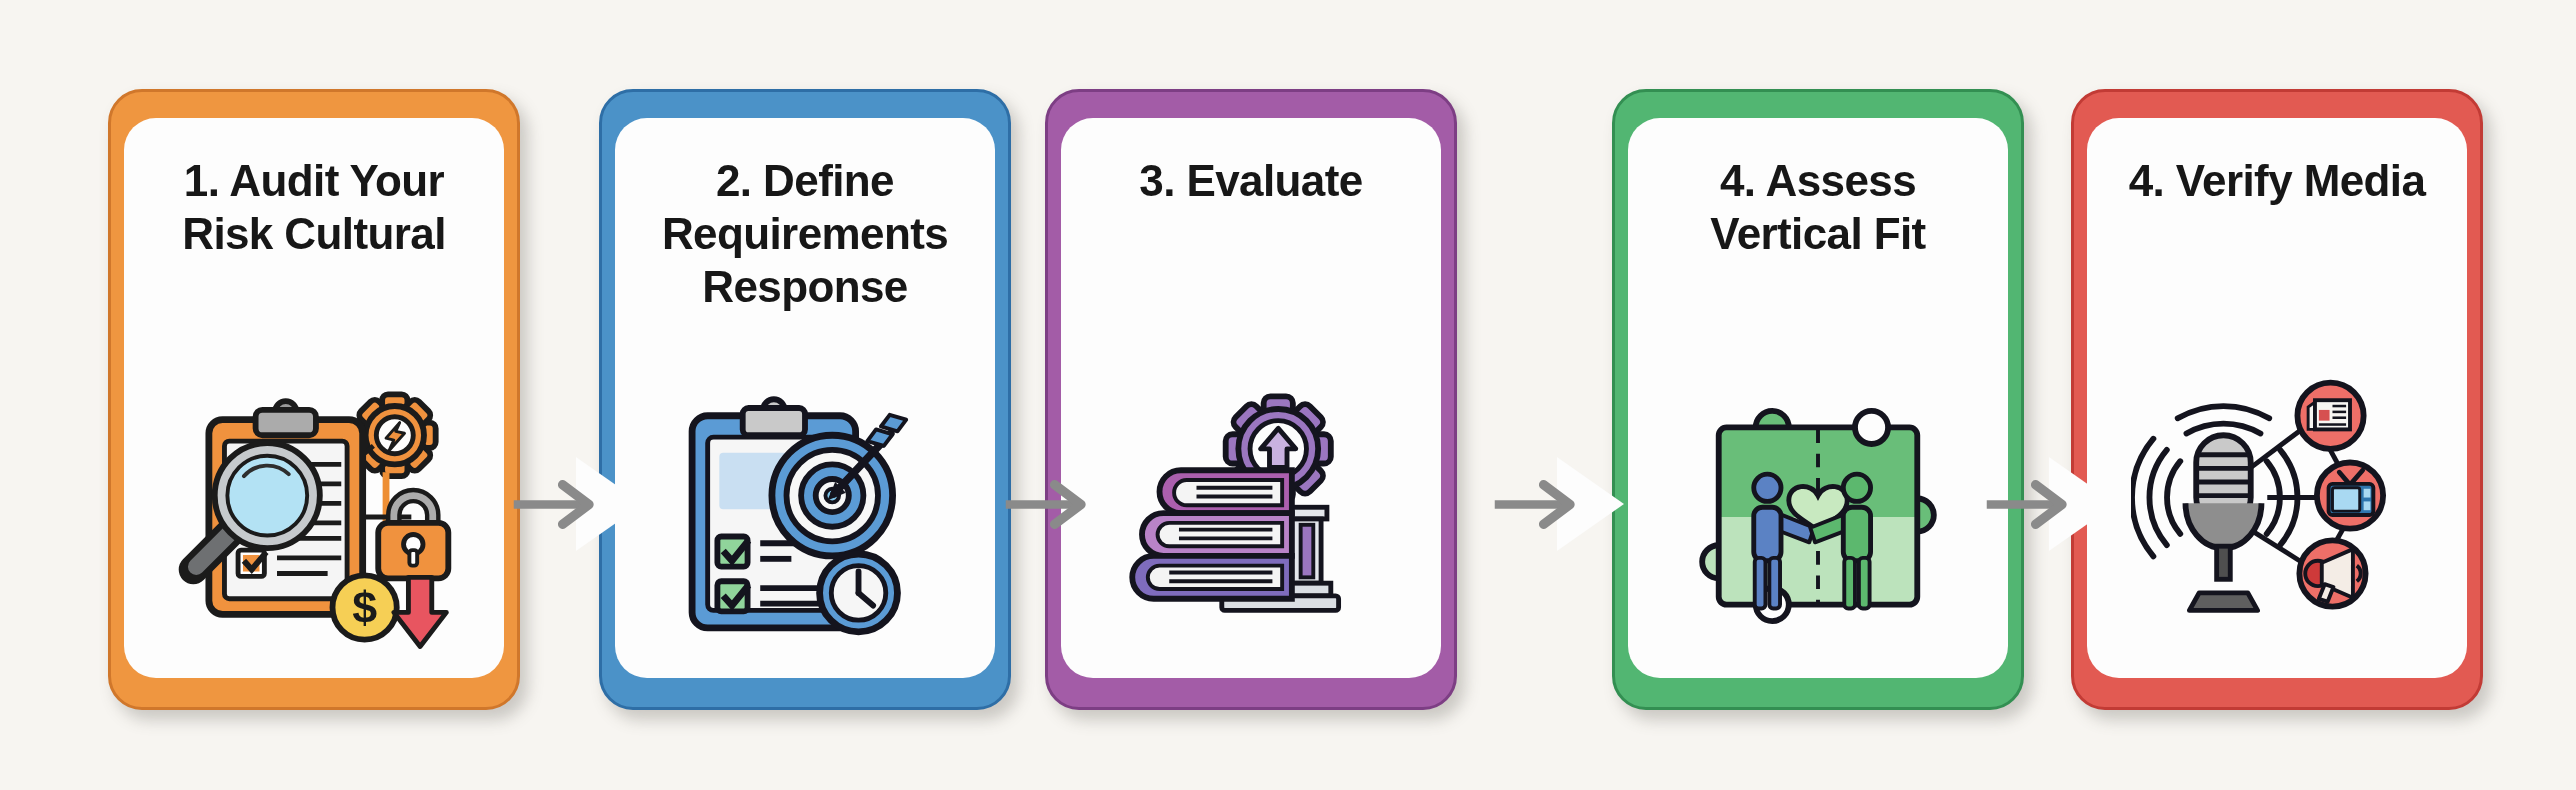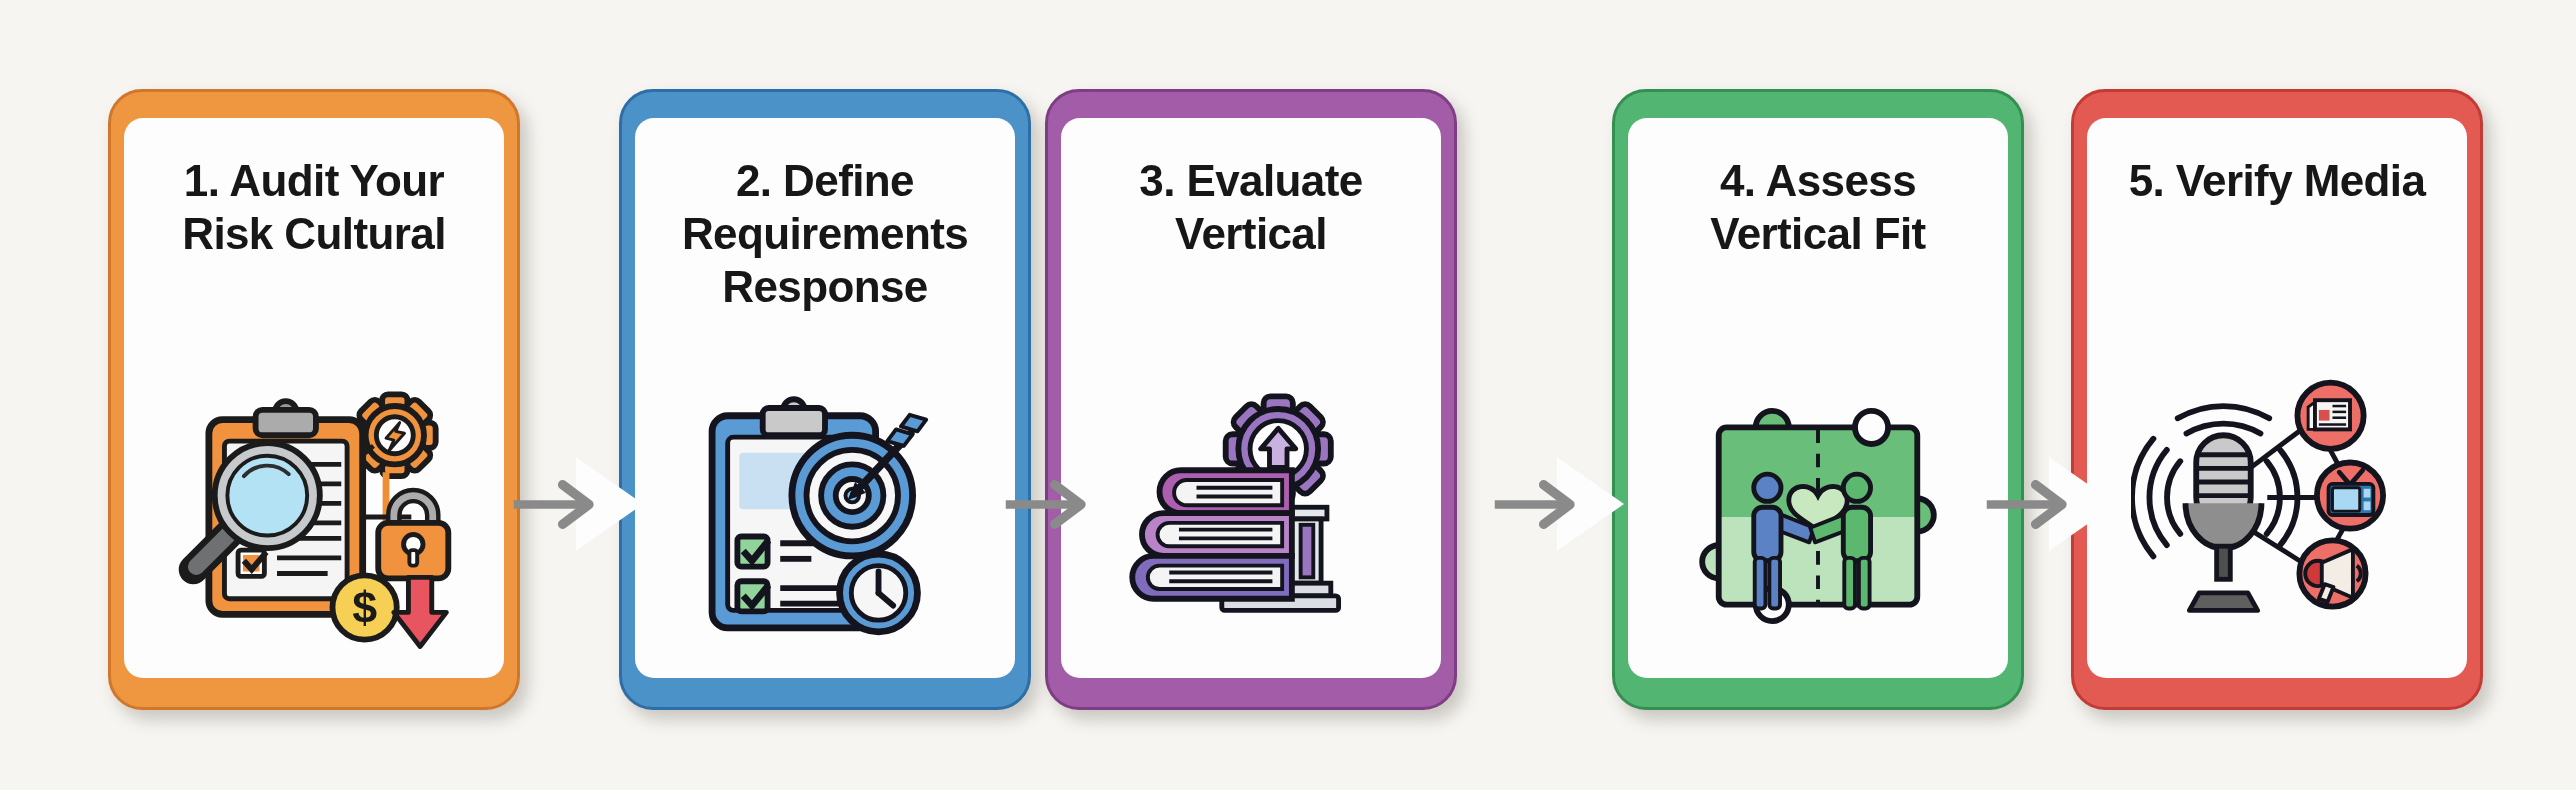--- a/index.html
+++ b/index.html
@@ -19,21 +19,21 @@
     background: var(--accent, #ccc);
     border: 3.7px solid var(--accent-dark, #999);
     border-radius: 34px;
     box-shadow: 7.5px 9.4px 15px rgba(90, 85, 78, 0.28);
     box-sizing: border-box;
   }
   .card-inner {
     position: absolute;
     left: 13px; right: 13px; top: 26px; bottom: 29px;
     background: #FDFDFD;
-    border-radius: 19px;
+    border-radius: 32px;
     overflow: visible;
   }
   .card-title {
     margin-top: 36px;
     text-align: center;
     font-weight: 700;
     font-size: 44px;
     line-height: 1.21;
     letter-spacing: -0.6px;
     color: #171717;
@@ -53,21 +53,21 @@
   .notch {
     position: absolute;
     left: 66px; top: 0;
     width: 67px; height: 94px;
     background: #FDFDFD;
     clip-path: polygon(0 0, 100% 50%, 0 100%);
     filter: drop-shadow(1.9px 2.8px 2.8px rgba(0,0,0,0.22));
   }
   .arrow-svg { position: absolute; left: 0; top: 22.5px; width: 94px; height: 49px; }
 
-  .c1 { left: 108px; } .c2 { left: 619px; } .c3 { left: 1045px; }
+  .c1 { left: 108px; } .c2 { left: 599px; } .c3 { left: 1045px; }
   .c4 { left: 1580px; margin-left: 32px; } .c5 { left: 2071px; }
   .g1 { left: 510px; } .g2 { left: 1002px; } .g3 { left: 1491px; } .g4 { left: 1983px; }
 </style>
 </head>
 <body style="background: rgb(247, 245, 241);">
 
 <div class="canvas">
 
   <div class="card c1" style="--accent: #EF9640; --accent-dark: #D0772B;">
     <div class="card-inner">
@@ -174,21 +174,20 @@
           <line x1="205" y1="228" x2="220" y2="241" stroke="#14141e" stroke-width="6" stroke-linecap="round"></line>
         </svg>
       </div>
     </div>
   </div>
 
   <div class="card c3" style="--accent: #A35CA7; --accent-dark: #7D3E84;">
     <div class="card-inner">
       <div class="card-title">
         <span>3. Evaluate</span>
-        <span>Vertical</span>
       </div>
       <div class="icon-box">
         <svg viewBox="0 0 300 300">
 
           <g transform="translate(178,80)">
             <g fill="#9B76C0" stroke="#14141e" stroke-width="6">
               <rect x="-54" y="-15" width="108" height="30" rx="7"></rect>
               <rect x="-54" y="-15" width="108" height="30" rx="7" transform="rotate(45)"></rect>
               <rect x="-54" y="-15" width="108" height="30" rx="7" transform="rotate(90)"></rect>
               <rect x="-54" y="-15" width="108" height="30" rx="7" transform="rotate(135)"></rect>
@@ -266,21 +265,21 @@
           <rect x="177" y="192" width="11" height="52" rx="4" fill="#5CB86E" stroke="#14141e" stroke-width="4"></rect>
           <rect x="192" y="192" width="11" height="52" rx="4" fill="#5CB86E" stroke="#14141e" stroke-width="4"></rect>
         </svg>
       </div>
     </div>
   </div>
 
   <div class="card c5" style="--accent: #E25A52; --accent-dark: #C23B35;">
     <div class="card-inner">
       <div class="card-title">
-        <span>5. Verify Media</span>
+        <span>4. Verify Media</span>
       </div>
       <div class="icon-box">
         <svg viewBox="0 0 300 300">
           <defs>
             <clipPath id="micb5">
                 <rect x="67" y="66" width="56" height="92" rx="28"></rect>
               </clipPath>
             <clipPath id="cup5">
                 <rect x="50" y="136" width="90" height="60"></rect>
               </clipPath>

